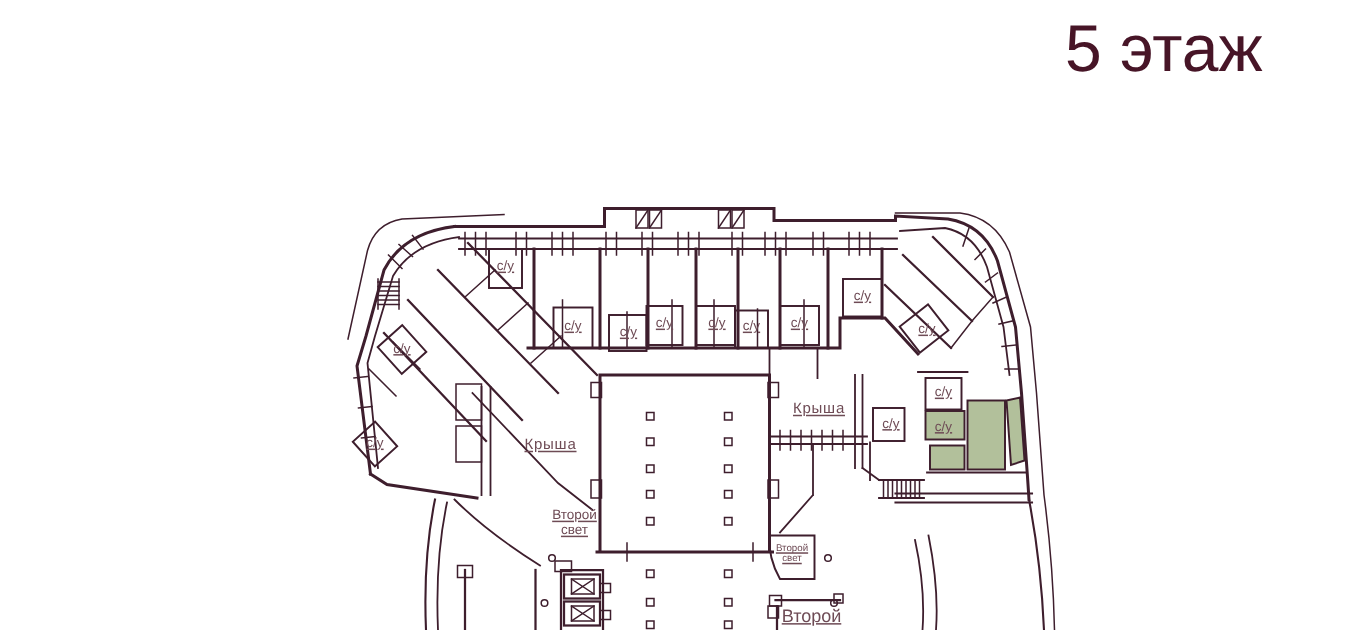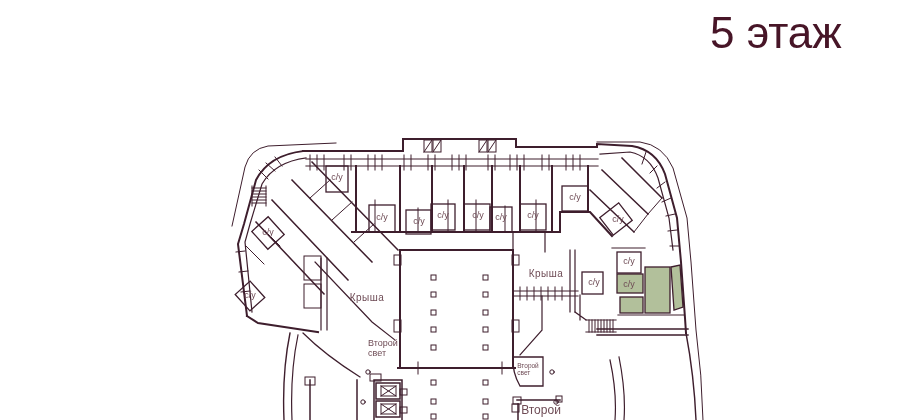--- a/index.html
+++ b/index.html
@@ -16,21 +16,21 @@
     font-family:"Liberation Sans", sans-serif;
   }
   .stage{position:absolute;inset:0;}
   svg{position:absolute;left:0;top:0;}
   .floor-title{
     position:absolute;left:710px;top:8px;width:170px;
     font-size:44px;color:var(--title);white-space:nowrap;
   }
   .lbl{
     position:absolute;transform:translate(-50%,-50%);
-    color:var(--label);white-space:nowrap;line-height:1.1;text-align:left;
+    color:var(--label);white-space:nowrap;line-height:1.1;text-align:center;text-decoration:underline;
   }
   .lbl-su{font-size:9px;}
   .lbl-roof{font-size:10px;letter-spacing:.5px;}
   .lbl-sl{font-size:9px;}
   .lbl-sl-sm{font-size:6.5px;line-height:1.05;}
   .lbl-second{font-size:12px;}
 </style>
 </head>
 <body>
 

